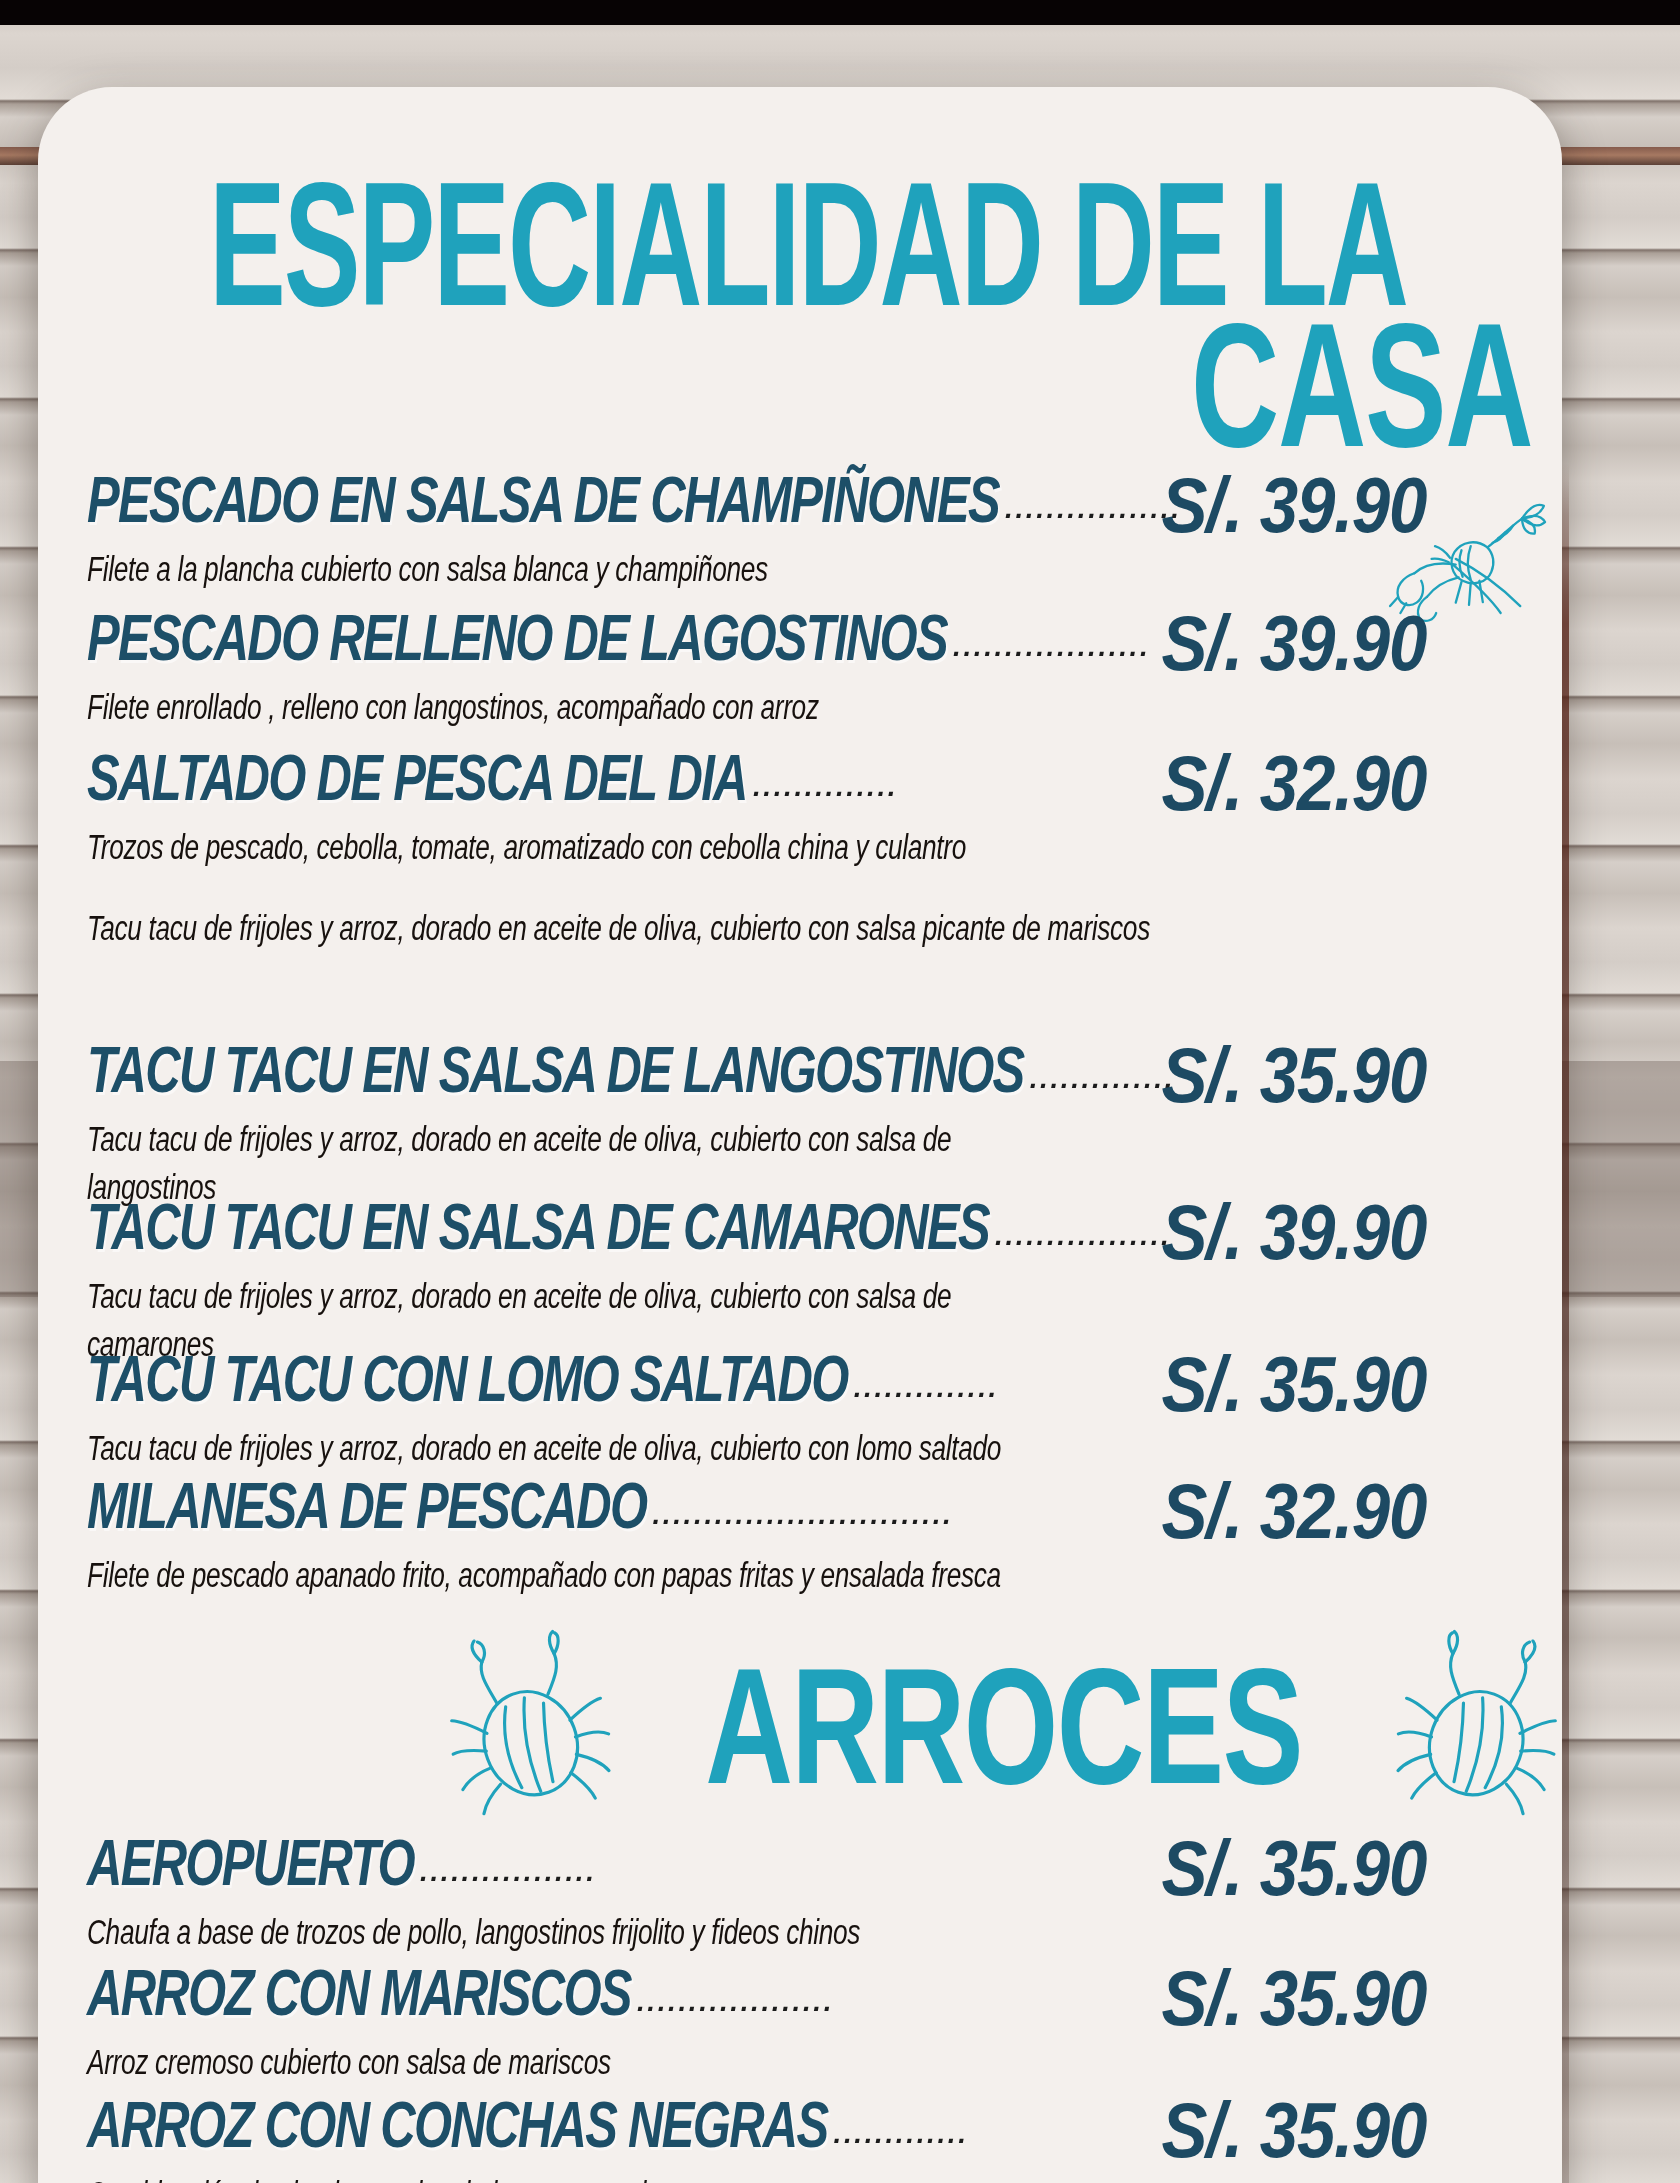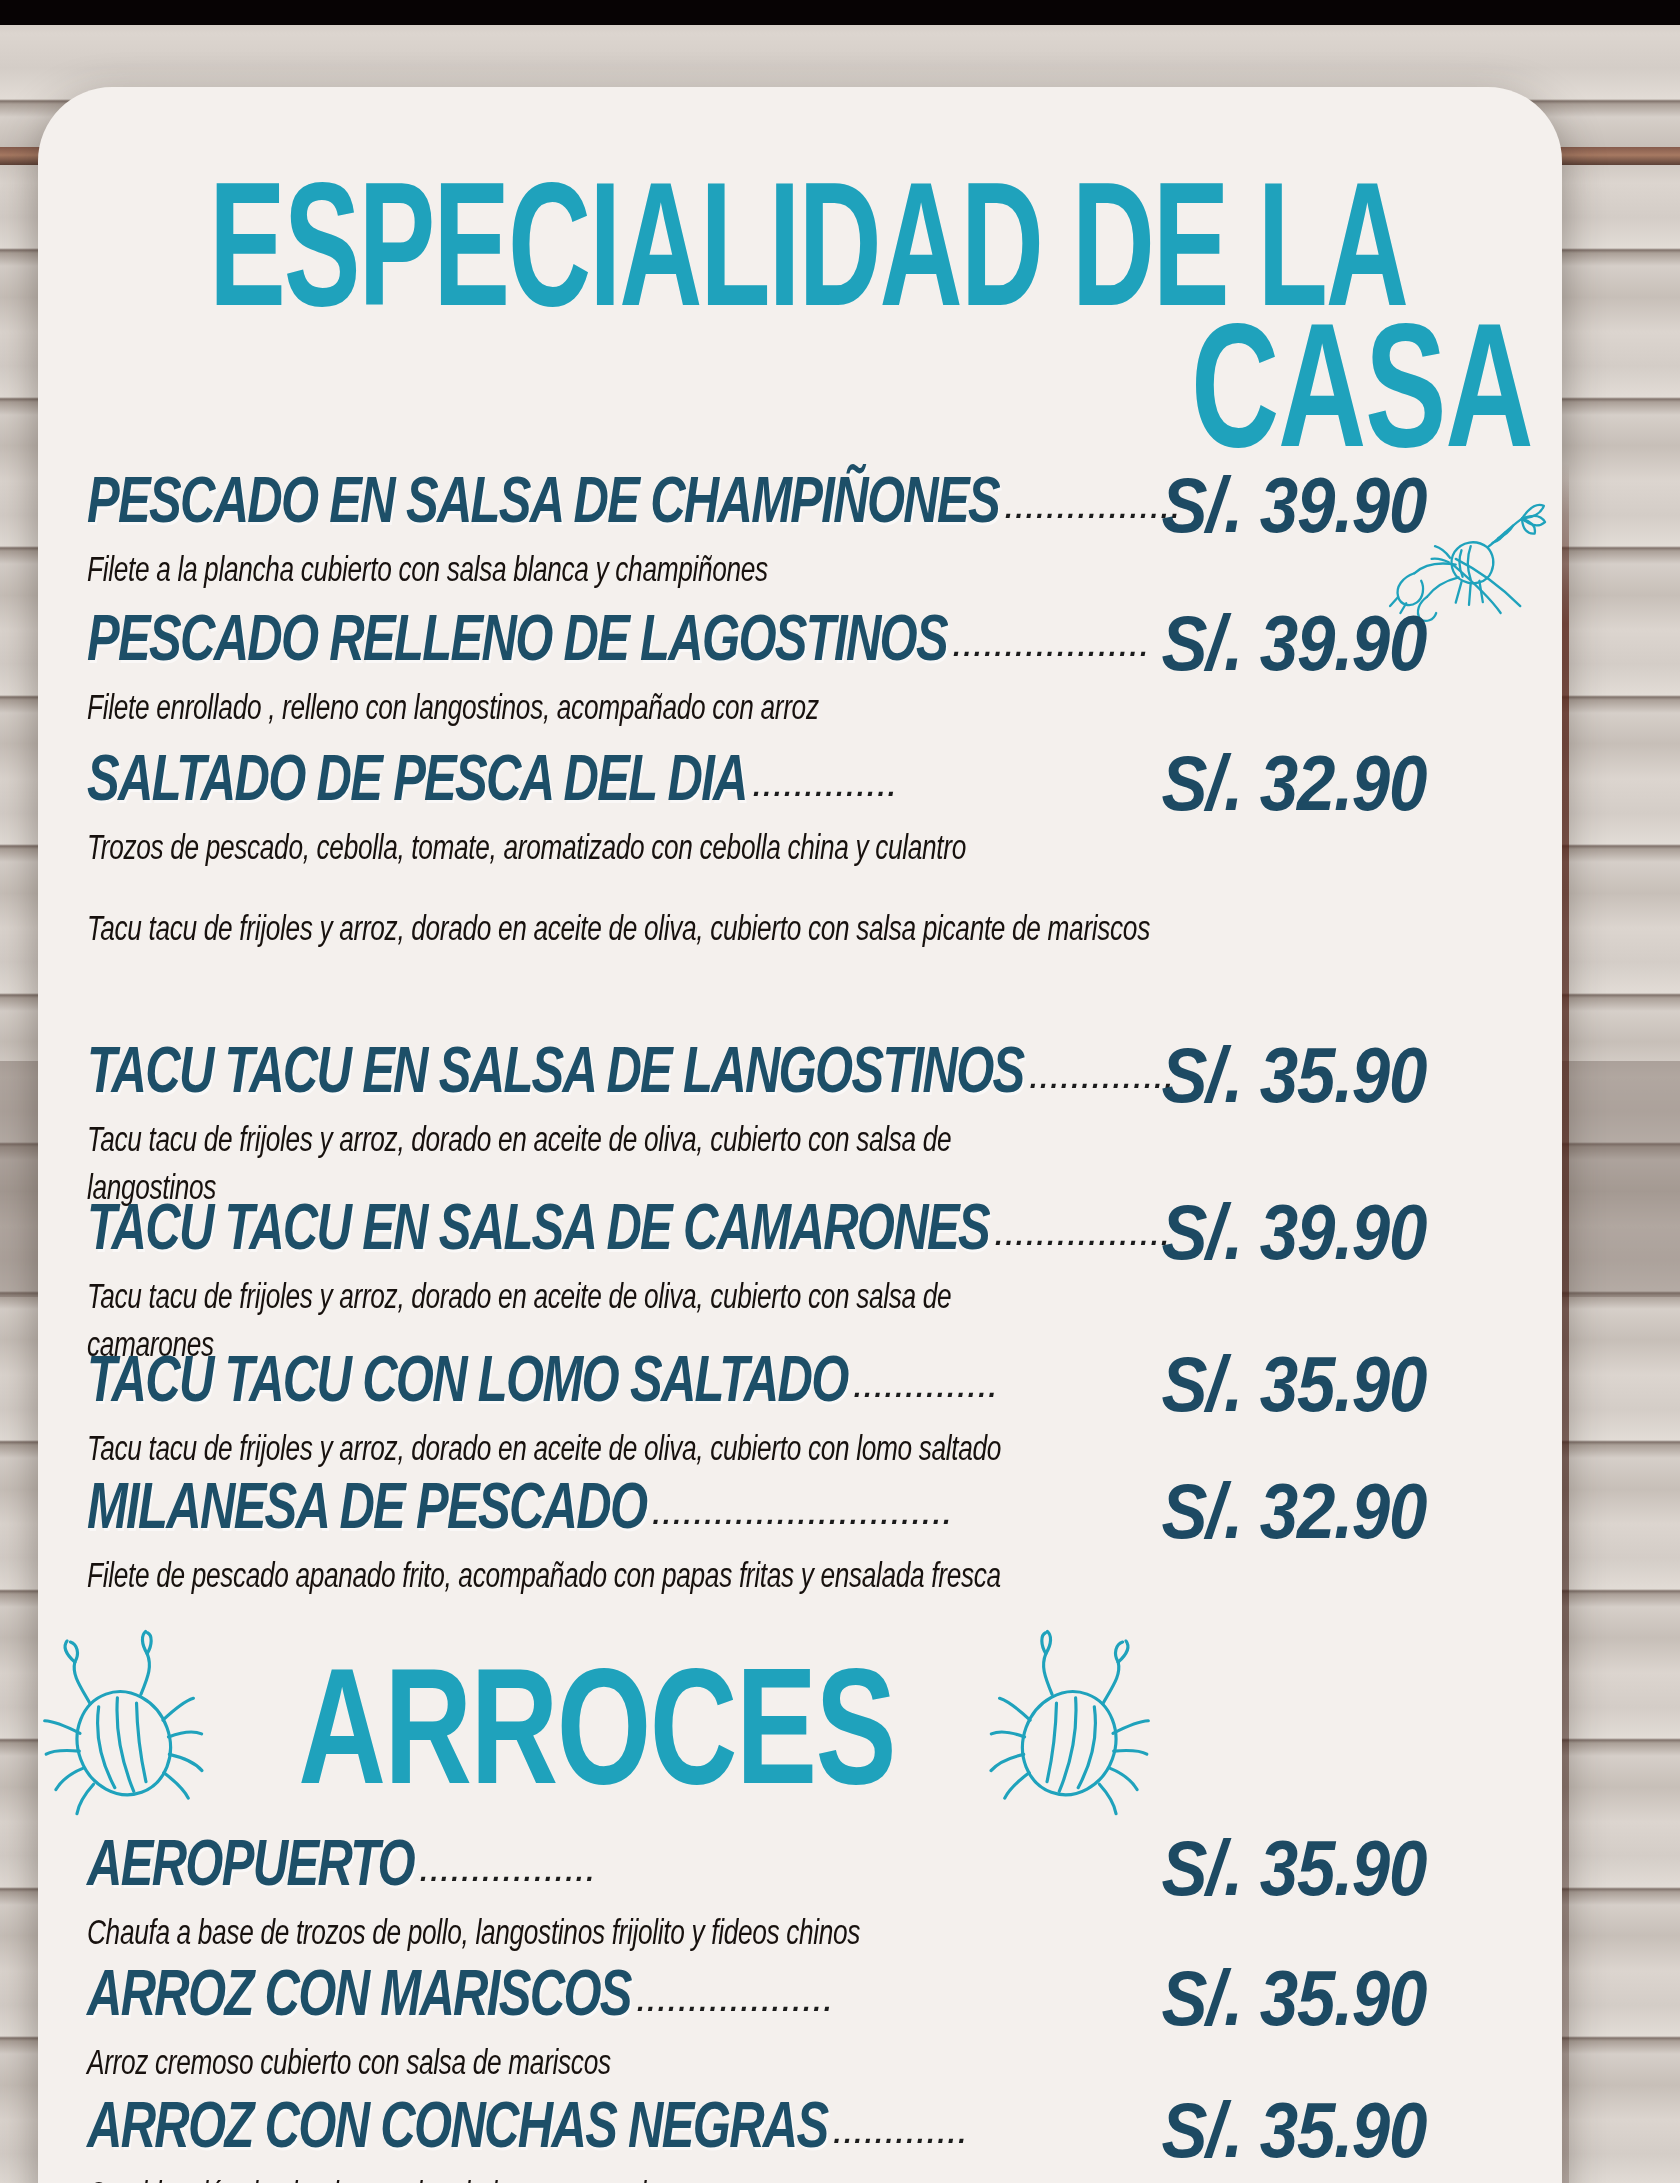--- a/index.html
+++ b/index.html
@@ -43,21 +43,21 @@
     transform:scale(.80,1.22); transform-origin:center;
   }
   .casa-row { display:flex; justify-content:center; align-items:flex-end; margin-top:-2.6px;flex-direction:column; }
   .title-line2 {
     display:inline-block; font-size:144px; line-height:144px; font-weight:bold; letter-spacing:-1.7px;
     transform:scale(.85,1.22); transform-origin:center;
   }
   .lobster { margin-left:22px; margin-top:26px; }
 
   .arroces-row { position:absolute; top:1537px; left:0; width:100%; height:205px;
-                 display:flex; justify-content:flex-start; align-items:center; gap:52px; }
+                 display:flex; justify-content:flex-end; align-items:center; gap:52px; }
   .arroces-title {
     display:inline-block; font-size:135px; line-height:135px; font-weight:bold; letter-spacing:-1.7px;
     color:#1FA2BC; transform:scale(.9,1.22); transform-origin:center;
   }
 
   
   .item { position:absolute; left:49px; width:1339px;font-style:italic; }
   .item .line { position:relative; height:52px; white-space:nowrap; }
   .name {
     display:inline-block; font-size:49px; line-height:49px; font-weight:bold;

